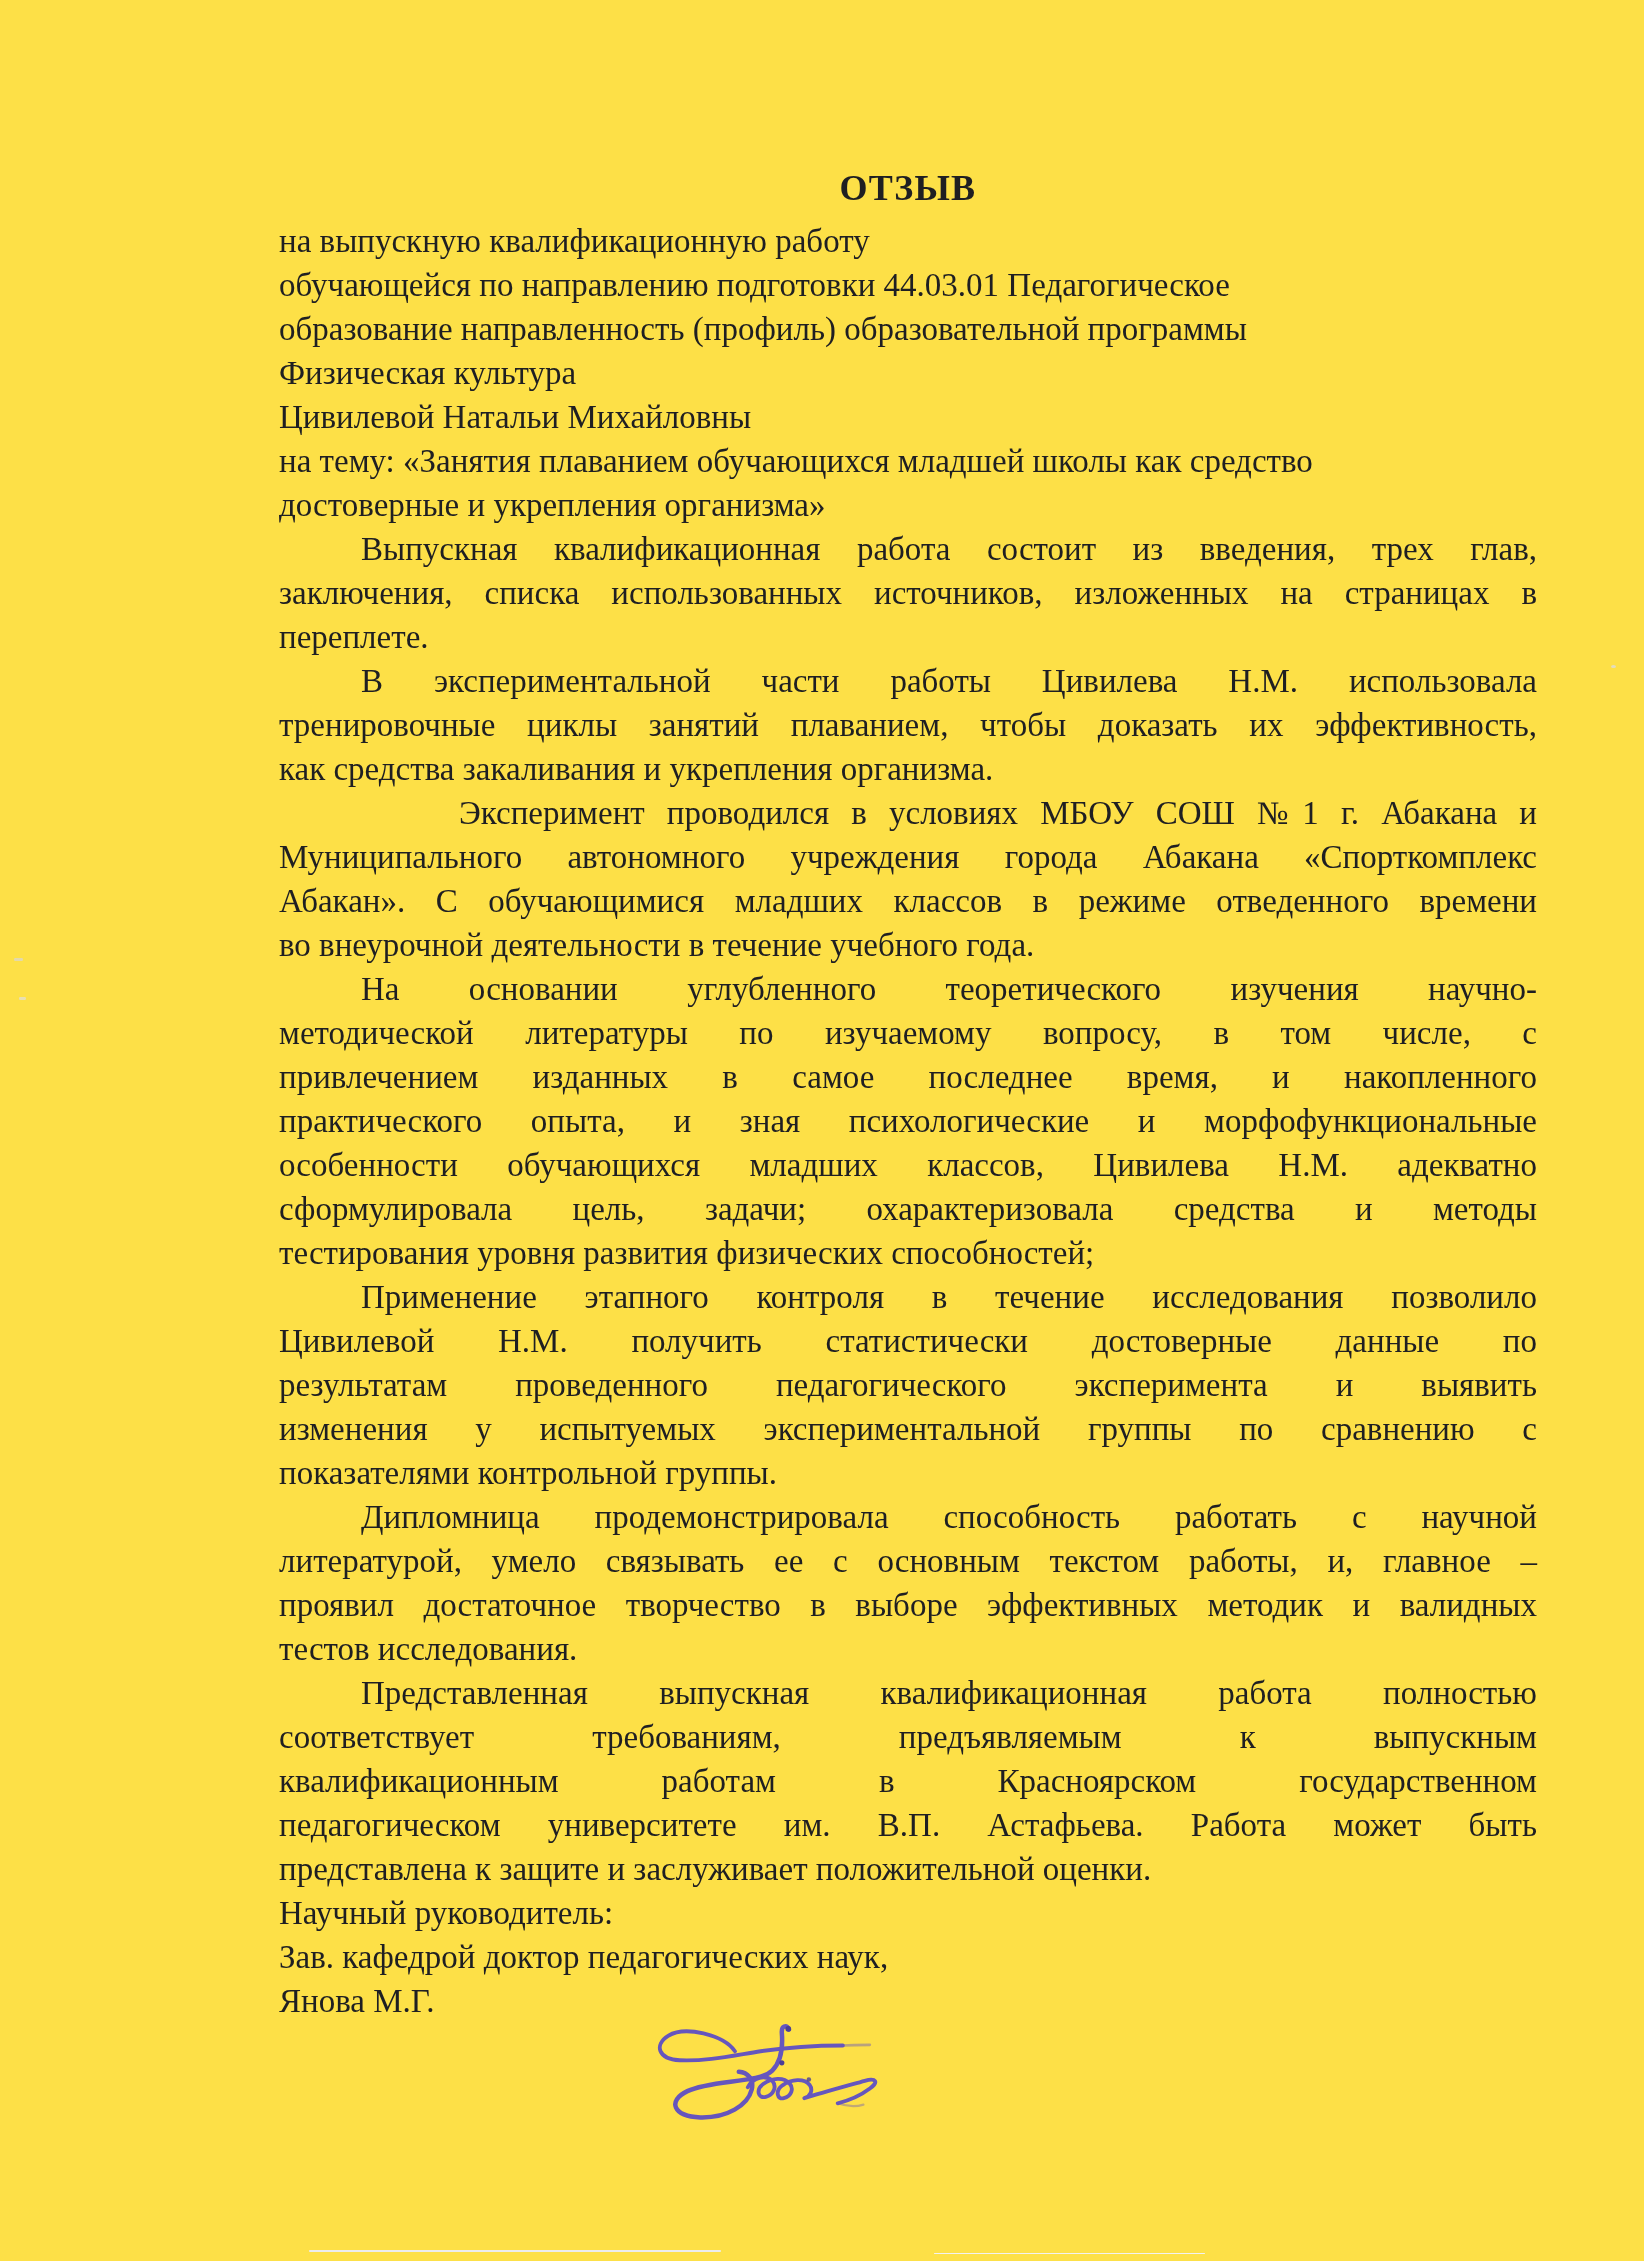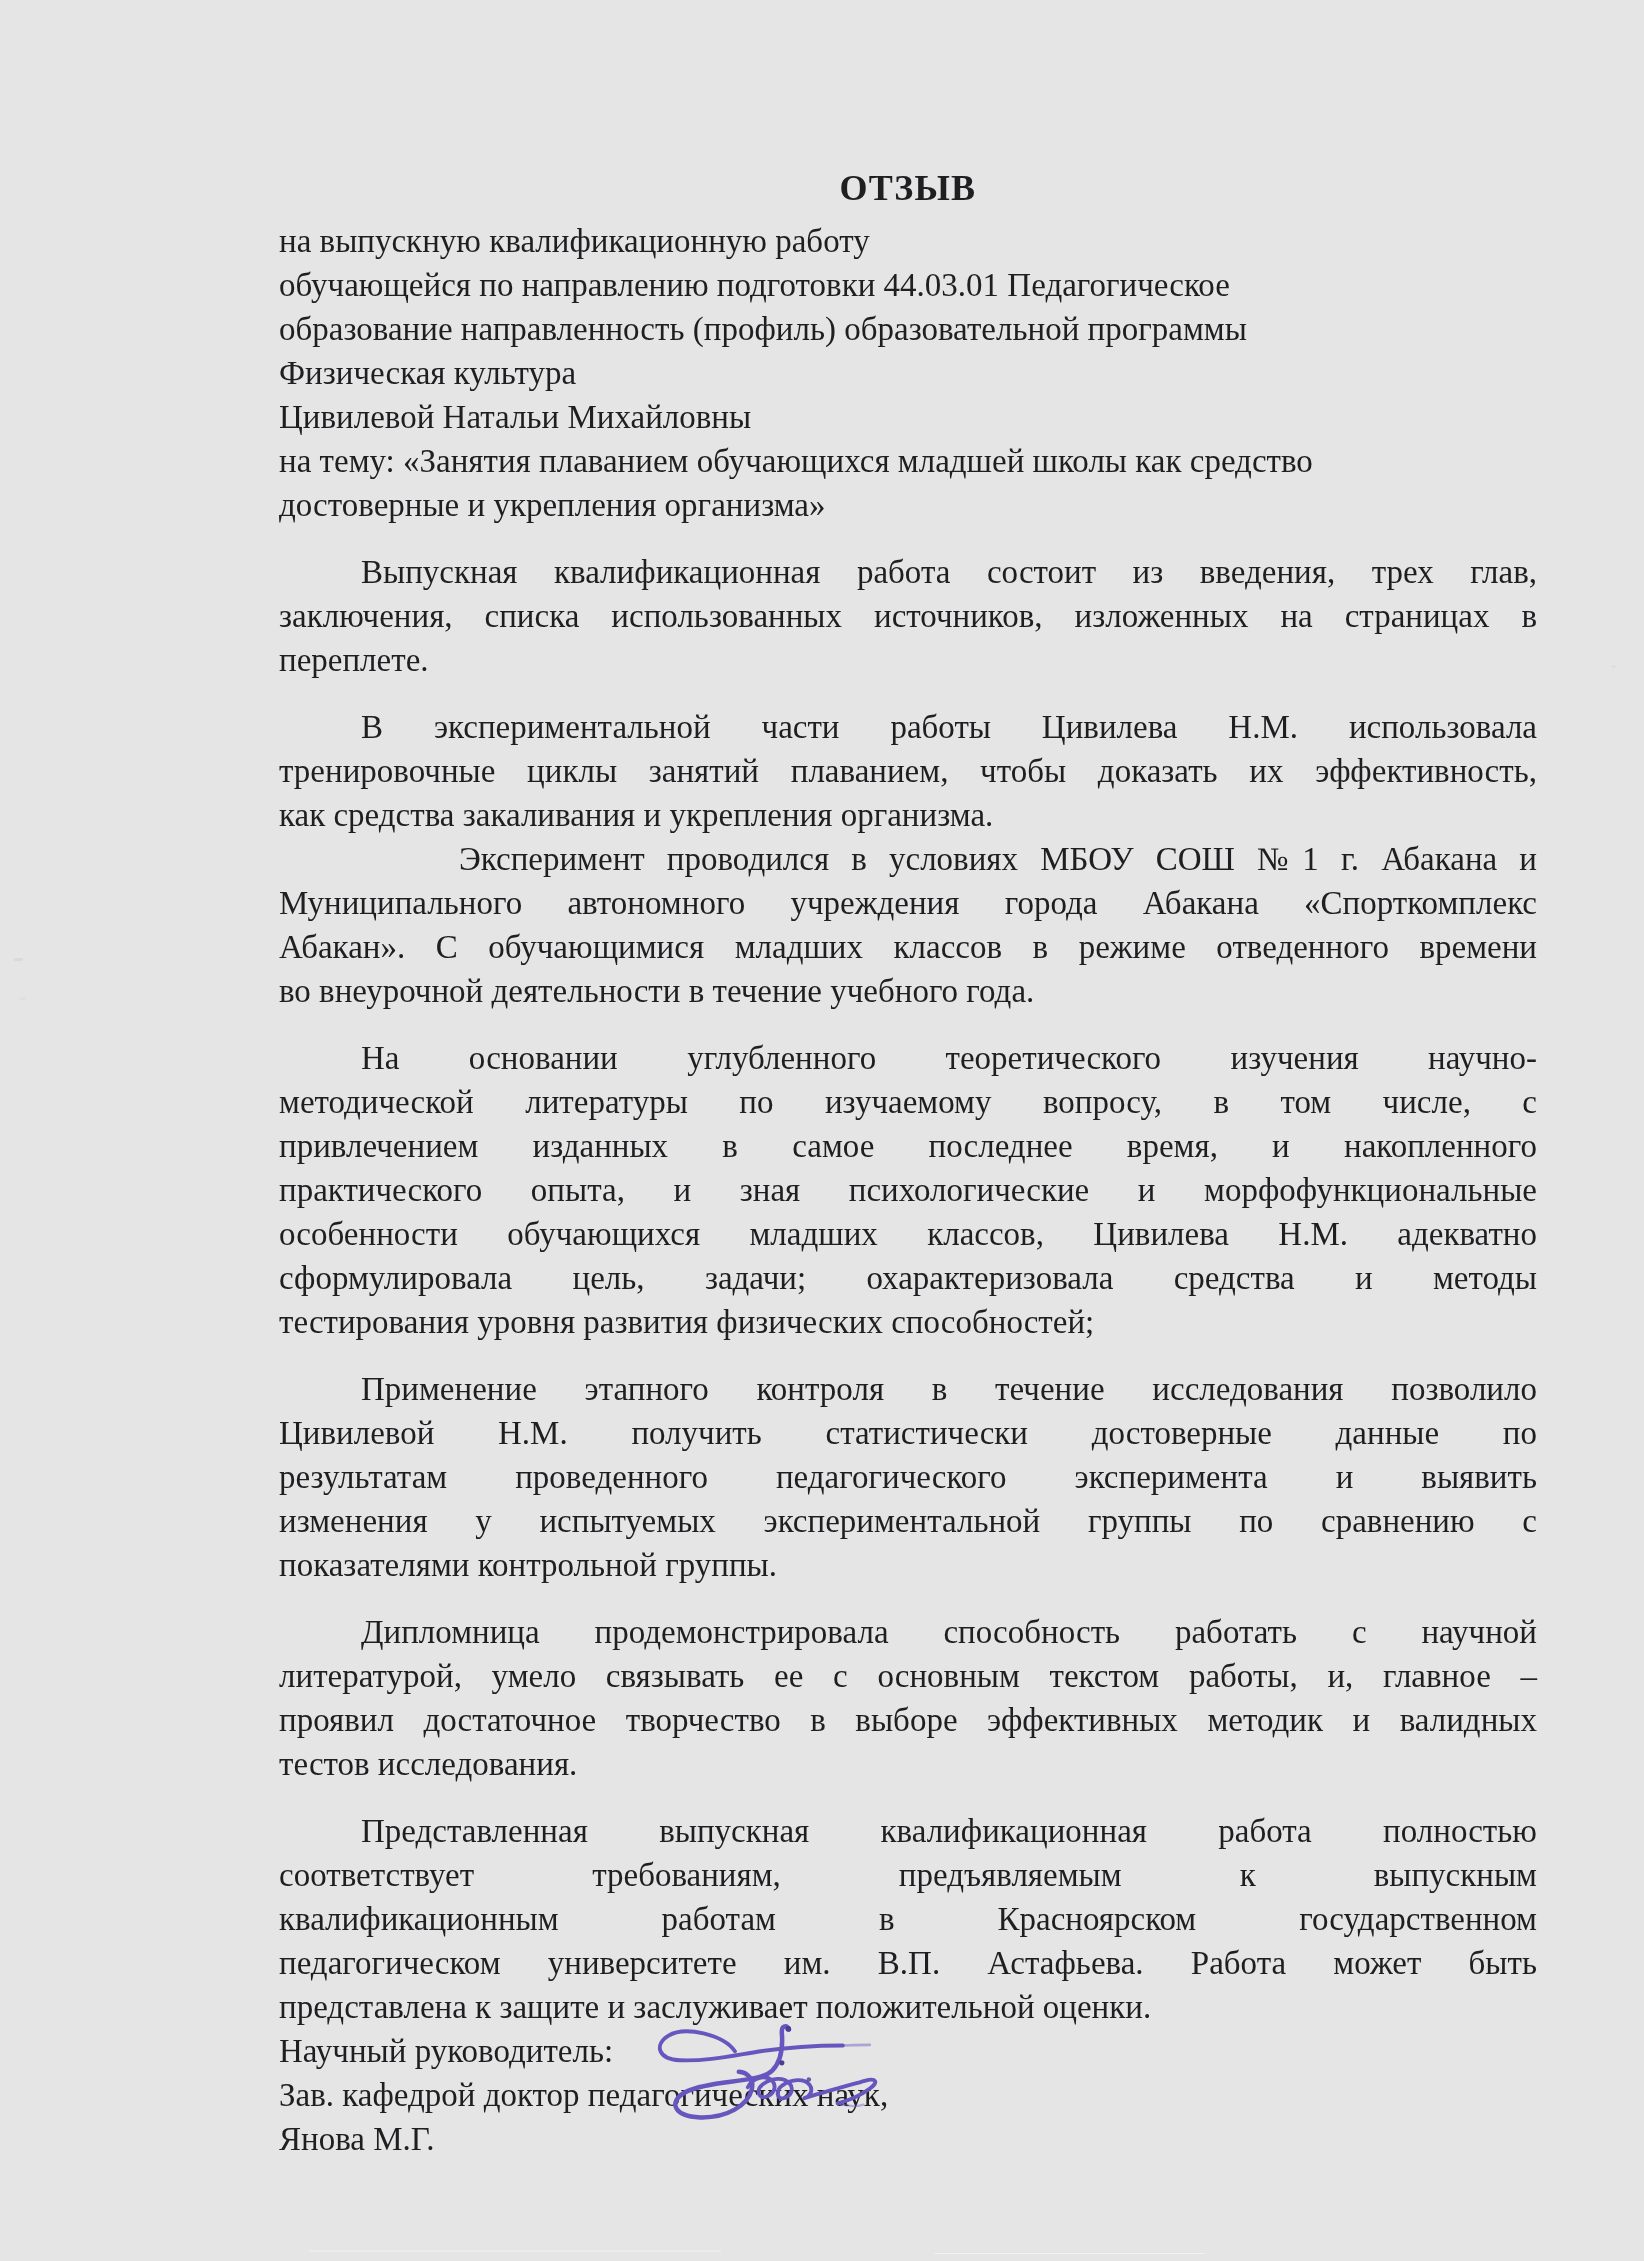--- a/index.html
+++ b/index.html
@@ -4,21 +4,21 @@
 <style>
   html, body {
     margin: 0;
     padding: 0;
     background: #ffffff;
   }
   .page {
     position: relative;
     width: 1644px;
     height: 2261px;
-    background: #e5e5e5;
+    background: #fde047;
     overflow: hidden;
     font-family: "Liberation Serif", "DejaVu Serif", serif;
     color: #1f1f22;
   }
   .textblock {
     position: absolute;
     left: 279px;
     top: 166px;
     width: 1258px;
   }
@@ -31,21 +31,21 @@
     font-size: 36px;
     line-height: 44px;
     font-weight: 700;
     text-align: center;
     letter-spacing: 1.3px;
     margin-bottom: 9px;
   }
   .c { }
   .j { text-align: justify; text-align-last: justify; }
   .l { text-align: left; }
-  .ind  { text-indent: 82px; margin-top: 23px; }
+  .ind  { text-indent: 82px; }
   .ind2 { text-indent: 180px; }
   .para { margin: 0; padding: 0; }
   .signature {
     position: absolute;
     left: 651px;
     top: 2023px;
     width: 245px;
     height: 106px;
   }
   .artifact { position: absolute; border-radius: 50%; }

